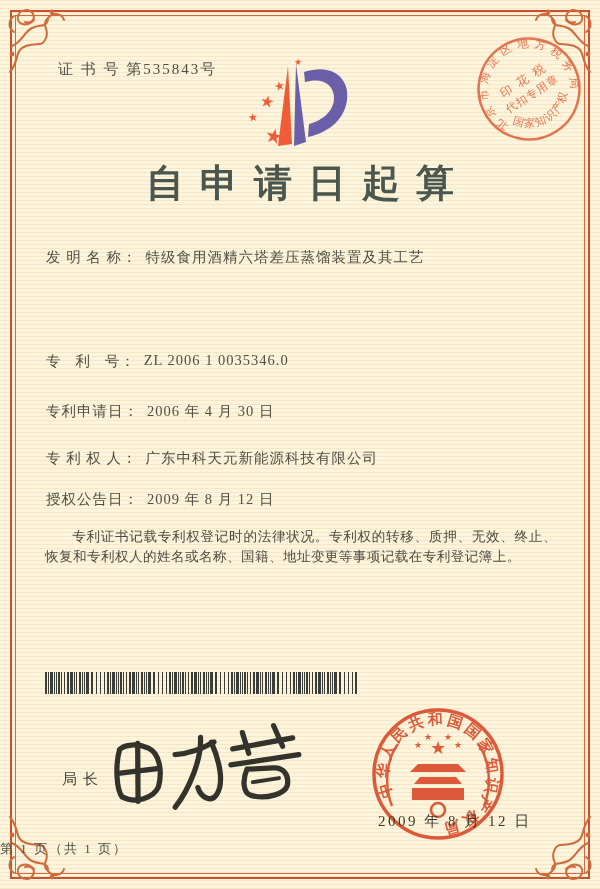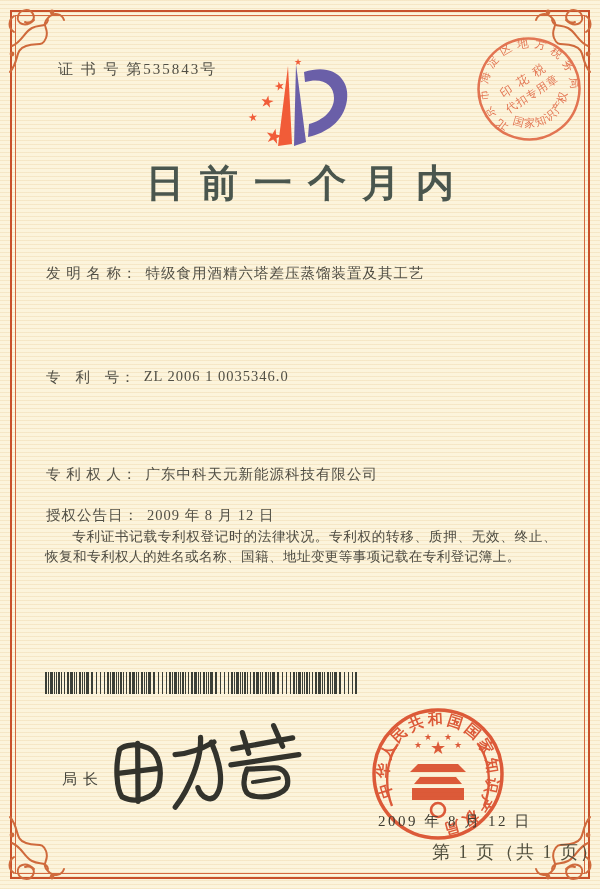--- a/index.html
+++ b/index.html
@@ -24,40 +24,40 @@
 
   .logo{position:absolute;left:232px;top:50px;width:140px;height:112px;}
   .logo .star{position:absolute;color:#f15c38;line-height:1;font-family:"DejaVu Sans",sans-serif;}
 
   .tax-stamp{position:absolute;left:466px;top:26px;width:126px;height:126px;transform:rotate(-33deg);opacity:.82;}
   .tax-stamp text{fill:#dd5a35;font-family:"Liberation Serif","DejaVu Serif",serif;}
 
   .title{position:absolute;left:0;right:0;top:158px;text-align:center;
     font-size:38px;font-weight:bold;letter-spacing:16px;text-indent:16px;color:#4a564e;}
 
-  .field-row{position:absolute;left:46px;font-size:14.5px;color:#514f45;letter-spacing:1px;margin-top:16px;}
+  .field-row{position:absolute;left:46px;font-size:14.5px;color:#514f45;letter-spacing:1px;}
   .field-label{display:inline-block;white-space:pre;vertical-align:top;}
   .field-value{display:inline-block;margin-left:8px;vertical-align:top;}
   .multi-line{line-height:24px;}
 
   .body-text{position:absolute;left:45px;top:527px;width:512px;font-size:13.6px;line-height:20px;
     text-align:justify;color:#4e4c42;letter-spacing:.4px;}
   .body-text p{margin:0;text-indent:2em;}
 
   .barcode{position:absolute;left:45px;top:672px;width:316px;height:22px;overflow:hidden;white-space:nowrap;font-size:0;}
   .barcode i{display:inline-block;height:22px;background:#3b3f37;}
 
   .office-seal{position:absolute;left:352px;top:688px;width:172px;height:172px;opacity:.9;z-index:4;}
   .office-seal text{fill:#d94a28;}
   .seal-date{position:absolute;left:378px;top:812px;font-size:15px;letter-spacing:2.5px;color:#3e3c32;z-index:5;white-space:pre;}
 
   .director-label{position:absolute;left:62px;top:770px;font-size:15px;letter-spacing:6px;color:#45443b;}
   .signature-svg{position:absolute;left:100px;top:724px;width:215px;height:92px;transform:rotate(-3deg);}
 
-  .footer{position:absolute;left:0;right:0;top:840px;text-align:right;font-size:18px;color:#51503f;letter-spacing:2px;z-index:5;}
+  .footer{position:absolute;left:0;right:0;top:840px;text-align:left;font-size:13px;color:#51503f;letter-spacing:2px;z-index:5;}
 </style>
 </head>
 <body>
 
 <div class="page">
 
   <div class="border-outer"></div>
   <div class="border-inner"></div>
 
   <svg class="corner tl" viewBox="0 0 92 92">
@@ -127,31 +127,34 @@
         <textPath href="#taxTop">北京市海淀区地方税务局</textPath>
       </text>
     </g>
     <text font-size="10.5" textLength="80" lengthAdjust="spacing">
       <textPath href="#taxBottom">国家知识产权局</textPath>
     </text>
     <text x="60" y="54" text-anchor="middle" font-size="11.5" letter-spacing="2">印 花 税</text>
     <text x="60" y="69" text-anchor="middle" font-size="10.5" letter-spacing="1">代扣专用章</text>
   </svg>
 
-  <div class="title">日前一个月内</div>
+  <div class="title">自申请日起算</div>
 
   <div class="field-row" style="top:248px;">
     <span class="field-label">发 明 名 称：</span><span class="field-value">特级食用酒精六塔差压蒸馏装置及其工艺</span>
   </div>
 
 
   <div class="field-row" style="top:352px;">
     <span class="field-label">专   利   号：</span><span class="field-value">ZL 2006 1 0035346.0</span>
   </div>
 
+  <div class="field-row" style="top:402px;">
+    <span class="field-label">专利申请日：</span><span class="field-value">2006 年 4 月 30 日</span>
+  </div>
 
   <div class="field-row" style="top:449px;text-decoration:underline;">
     <span class="field-label">专 利 权 人：</span><span class="field-value">广东中科天元新能源科技有限公司</span>
   </div>
 
   <div class="field-row" style="top:490px;">
     <span class="field-label">授权公告日：</span><span class="field-value">2009 年 8 月 12 日</span>
   </div>
 
   <div class="body-text">

